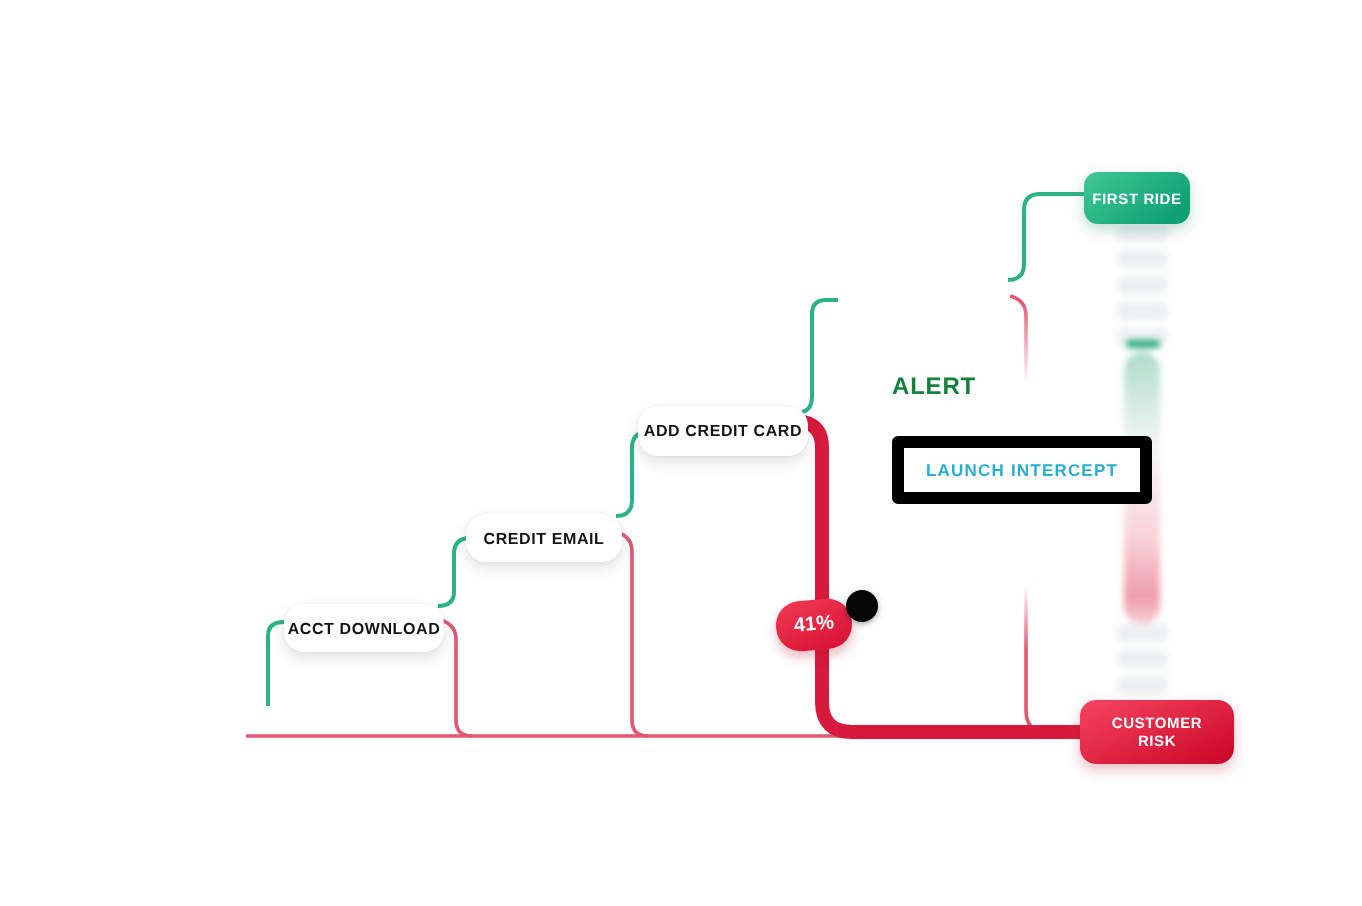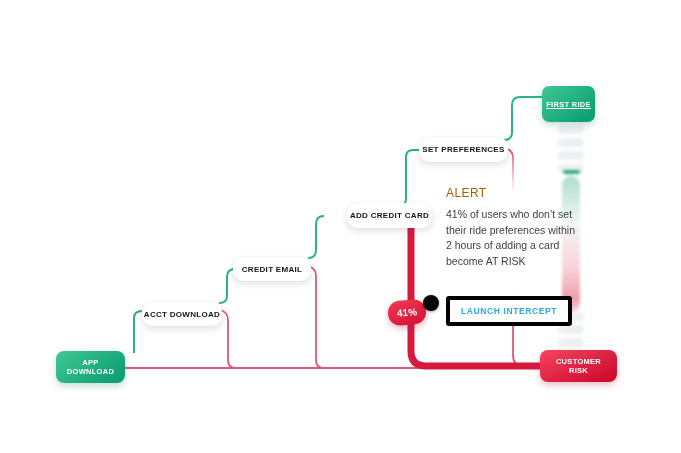--- a/index.html
+++ b/index.html
@@ -40,49 +40,49 @@
     display:flex;flex-direction:column;align-items:center;justify-content:center;
     font-size:7.5px;font-weight:bold;color:#ffffff;letter-spacing:.3px;line-height:9px;
     text-align:center;cursor:pointer;
   }
   .badge.green{background:linear-gradient(140deg,#41c795 0%,#0fa173 85%);box-shadow:0 3px 7px rgba(20,120,90,.25);}
   .badge.red{background:linear-gradient(155deg,#f64560 0%,#ce0b2d 90%);box-shadow:0 3px 7px rgba(180,20,50,.28);}
 
   #node-app-download{left:56px;top:351px;width:69px;height:32px;}
   #node-acct-creation{left:142px;top:302px;width:80px;height:24px;}
   #node-verify-email{left:233px;top:257px;width:78px;height:24px;}
-  #node-add-credit-card{left:319px;top:203px;width:85px;height:25px;margin-left:28px;}
+  #node-add-credit-card{left:319px;top:203px;width:85px;height:25px;}
   #node-set-preferences{left:419px;top:137px;width:89px;height:25px;}
-  #node-first-ride{left:542px;top:86px;width:53px;height:36px;border-radius:7px;text-decoration:underline;}
+  #node-first-ride{left:542px;top:86px;width:53px;height:26px;border-radius:7px;}
   #node-customer-lost{left:540px;top:350px;width:77px;height:32px;}
 
   
   .dropoff-badge{
     position:absolute;left:388px;top:300px;width:38px;height:25px;z-index:4;
     background:linear-gradient(160deg,#f03a52,#d60f35);
     border-radius:12px;transform:rotate(-5deg);
     display:flex;align-items:center;justify-content:center;
     color:#fff;font-size:10px;font-weight:bold;
     box-shadow:0 3px 6px rgba(180,20,50,.3);cursor:pointer;
   }
 
   
   .cursor-dot{
     position:absolute;left:423px;top:295px;width:16px;height:16px;border-radius:50%;
     background:#050505;z-index:5;box-shadow:0 1px 3px rgba(0,0,0,.35);
   }
 
   
   .alert{position:absolute;left:446px;top:186px;z-index:3;width:150px;}
-  .alert-title{font-size:12px;font-weight:normal;color:#a16207;letter-spacing:.4px;margin-bottom:7px;}
+  .alert-title{font-size:12px;font-weight:bold;color:#15803d;letter-spacing:.4px;margin-bottom:7px;}
   .alert-body{font-size:10.5px;color:#3c4048;line-height:15.5px;}
   .alert-body span{display:block;}
   .intercept-btn{
-    margin-top:27px;display:inline-block;background:#ffffff;
-    border:4px solid #000000;border-radius:3px;padding:6px 11px;
+    margin-top:11px;display:inline-block;background:#ffffff;
+    border:6px solid #000000;border-radius:3px;padding:6px 11px;
     color:#27aed3;font-size:8.5px;font-weight:bold;letter-spacing:.6px;
     font-family:"Liberation Sans", sans-serif;cursor:pointer;
   }
 </style>
 </head>
 <body>
 
 <div class="stage">
 
   <div class="ladder">
@@ -123,56 +123,43 @@
     <g stroke="#E25672" stroke-width="1.8" fill="none">
       <path d="M220 310 Q228 312 228 320 V360 Q228 368 236 368"></path>
       <path d="M308 266 Q316 268 316 276 V360 Q316 368 324 368"></path>
     </g>
     <path d="M505 148 Q513 150 513 158 V192" stroke="url(#fadeOut)" stroke-width="1.8" fill="none"></path>
     <path d="M513 293 V355 Q513 366 523 366" stroke="url(#fadeIn)" stroke-width="1.8" fill="none"></path>
 
     <path d="M402 211 Q411 213 411 224 V351 Q411 366 426 366 H542" stroke="#D7193D" stroke-width="7" fill="none"></path>
   </svg>
 
-  <div class="badge green" id="node-app-download">
-    <span>APP</span>
-    <span>DOWNLOAD</span>
-  </div>
 
   <div class="step-box" id="node-acct-creation">
     <span>ACCT DOWNLOAD</span>
   </div>
   <div class="step-box" id="node-verify-email">
     <span>CREDIT EMAIL</span>
   </div>
   <div class="step-box" id="node-add-credit-card">
     <span>ADD CREDIT CARD</span>
-  </div>
-  <div class="step-box" id="node-set-preferences">
-    <span>SET PREFERENCES</span>
   </div>
 
   <div class="badge green" id="node-first-ride">
     <span>FIRST RIDE</span>
   </div>
   <div class="badge red" id="node-customer-lost">
     <span>CUSTOMER</span>
     <span>RISK</span>
   </div>
 
   <div class="dropoff-badge">
     <span>41%</span>
   </div>
 
   <div class="cursor-dot"></div>
 
   <div class="alert">
     <div class="alert-title">ALERT</div>
-    <div class="alert-body">
-      <span>41% of users who don’t set</span>
-      <span>their ride preferences within</span>
-      <span>2 hours of adding a card</span>
-      <span>become AT RISK</span>
-    </div>
     <button class="intercept-btn">LAUNCH INTERCEPT</button>
   </div>
 
 </div>
 
 </body></html>

